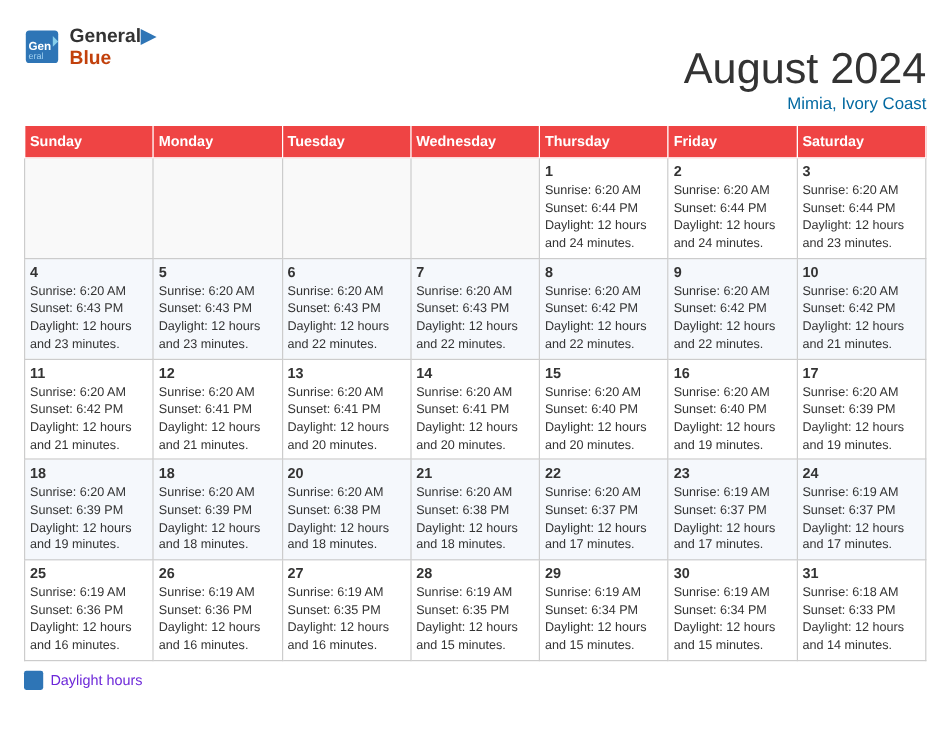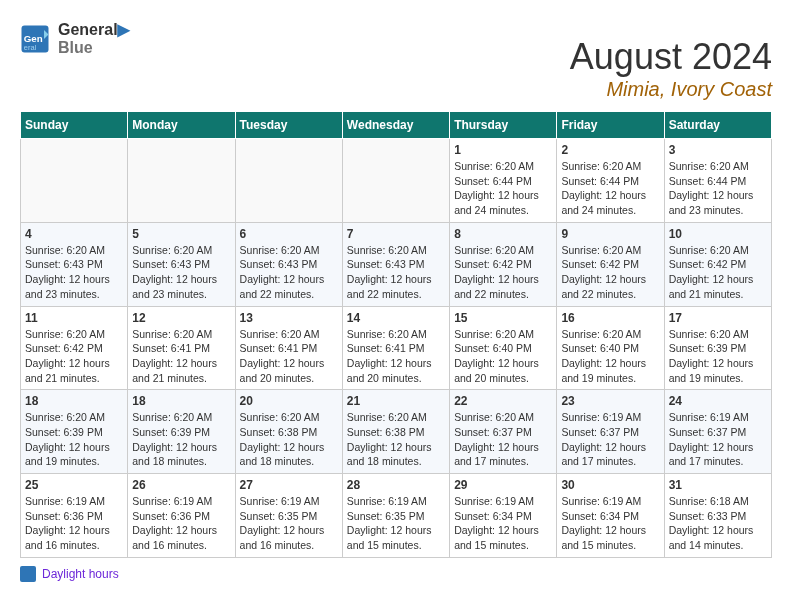--- a/index.html
+++ b/index.html
@@ -28,31 +28,30 @@
     .title-block {
       text-align: right;
     }
     .month-year {
       font-size: 36px;
       font-weight: 300;
       color: #333;
       margin-top: 16px;
     }
     .location {
-      font-size: 20px;
-      color: #a16207;
-      font-style: italic;
+      font-size: 14px;
+      color: #0369a1;
     }
     .calendar {
       width: 100%;
       border-collapse: collapse;
       font-size: 11px;
     }
     .calendar th {
-      background-color: #0f766e;
+      background-color: #ef4444;
       color: #fff;
       padding: 6px 4px;
       text-align: left;
       font-size: 12px;
       border: 1px solid #fff;
     }
     .calendar td {
       border: 1px solid #ccc;
       vertical-align: top;
       padding: 4px;
@@ -87,21 +86,21 @@
 <div class="header">
   <div class="logo">
     <svg class="logo-icon" viewBox="0 0 40 40">
       <rect x="2" y="2" width="36" height="36" rx="4" fill="#2e75b6"></rect>
       <text x="5" y="24" font-size="13" fill="white" font-weight="bold" font-family="Arial">Gen</text>
       <text x="5" y="34" font-size="10" fill="#a0d0f0" font-family="Arial">eral</text>
       <polygon points="32,8 38,14 32,20" fill="#87ceeb"></polygon>
     </svg>
     <div>
       <div style="font-size:16px;font-weight:bold;color:#333;">General<span style="color:#2e75b6;">▶</span></div>
-      <div style="font-size:16px;font-weight:bold;color:#737373;">Blue</div>
+      <div style="font-size:16px;font-weight:bold;color:#c2410c;">Blue</div>
     </div>
   </div>
   <div class="title-block">
     <div class="month-year">August 2024</div>
     <div class="location">Mimia, Ivory Coast</div>
   </div>
 </div>
 
 <table class="calendar">
   <thead>

